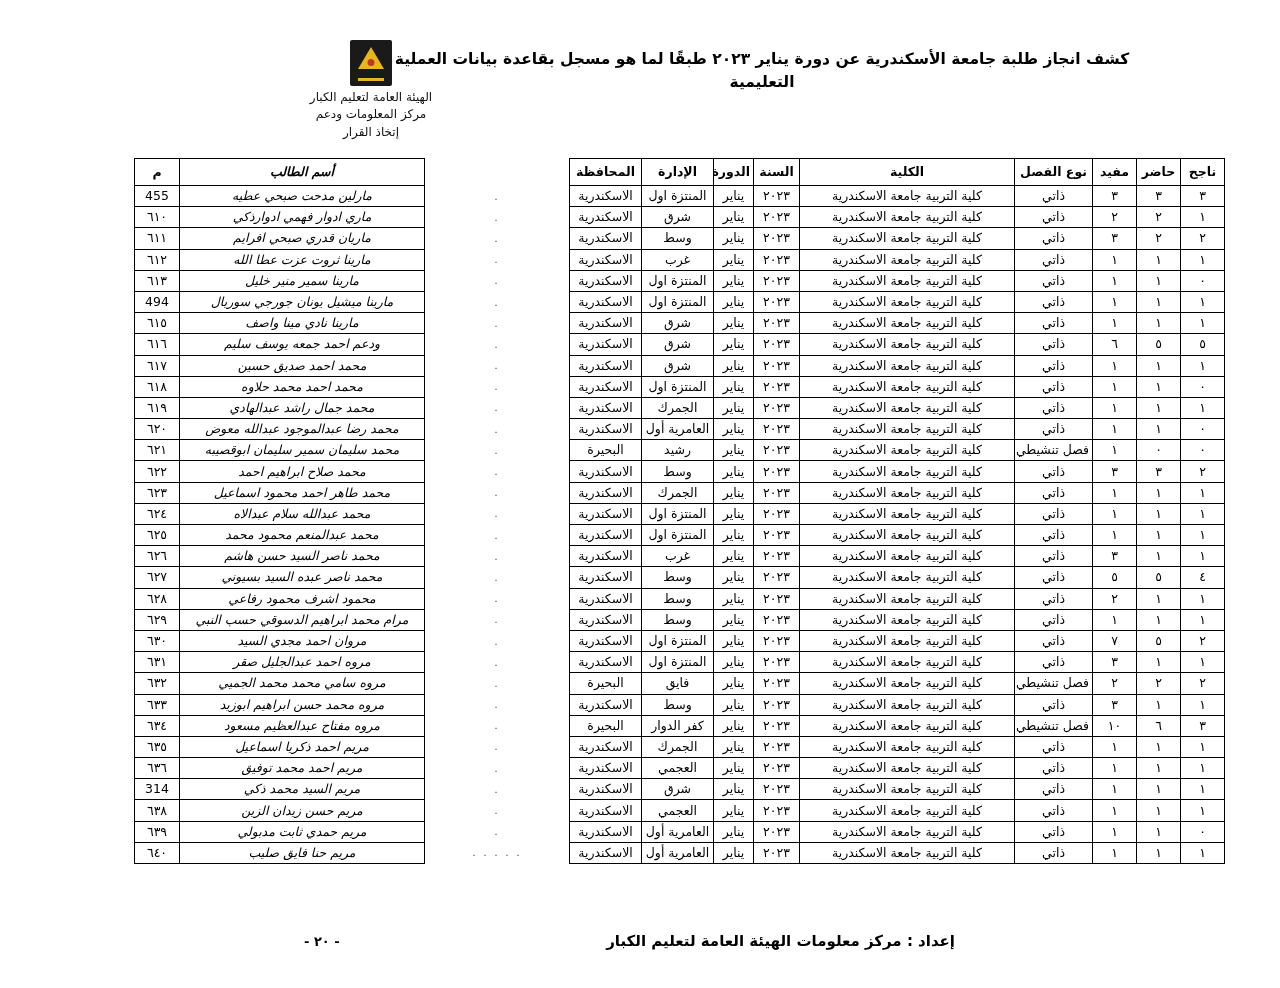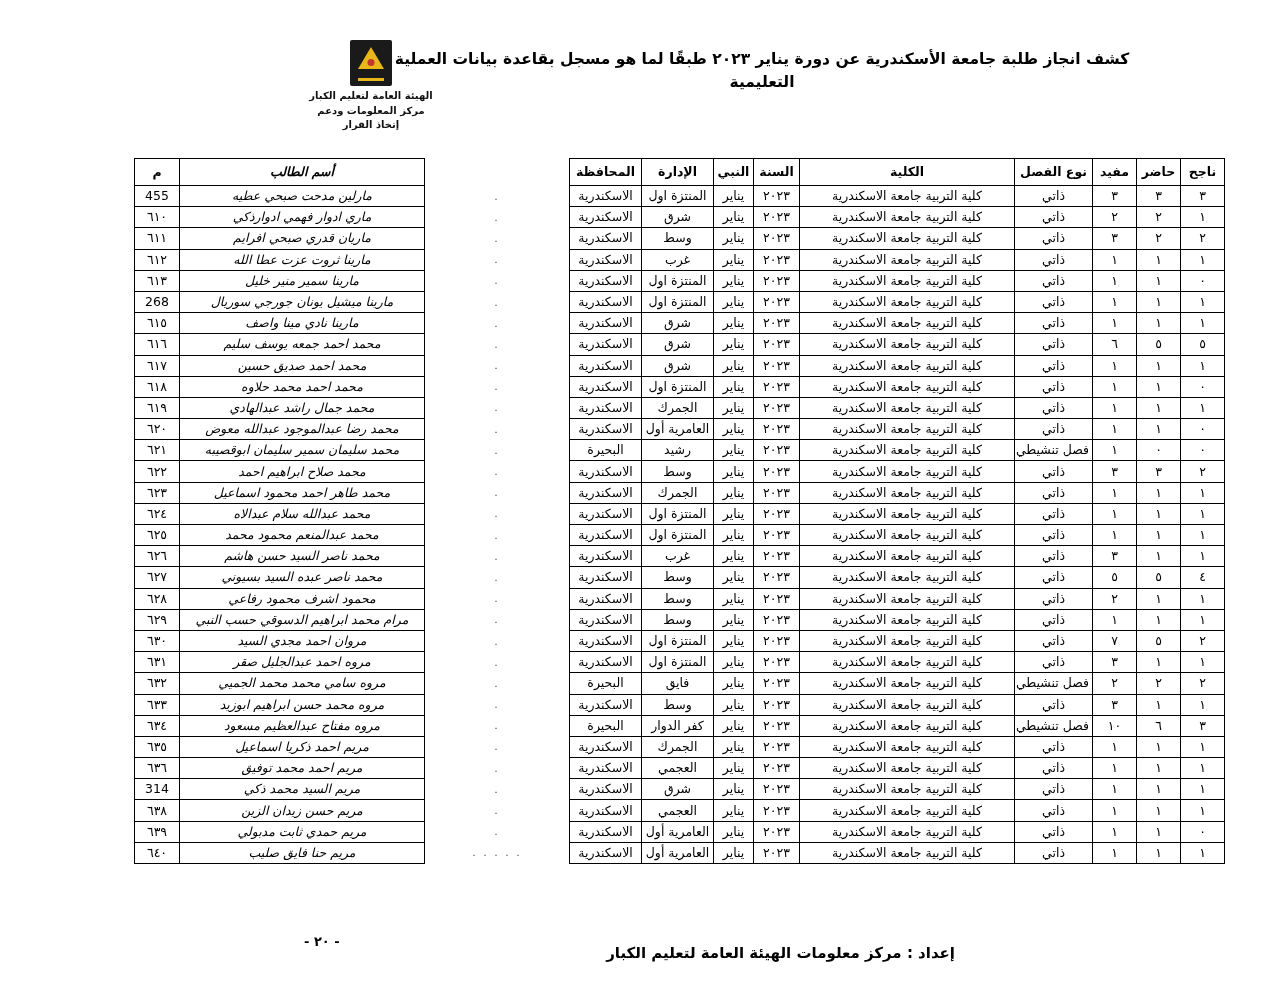--- a/index.html
+++ b/index.html
@@ -82,25 +82,25 @@
   .logo-mark .bar {
     position: absolute;
     bottom: 5px;
     left: 50%;
     transform: translateX(-50%);
     width: 26px;
     height: 3px;
     background: #e8b71a;
   }
   .logo-caption {
-    font-size: 10px;
+    font-size: 12px;
     line-height: 1.45;
     margin-top: 3px;
     color: #111;
-    font-weight: bold;
+    font-weight: normal;
   }
 
   
   .table-zone {
     position: absolute;
     top: 152px;
     right: 55px;
     left: 55px;
   }
   table.report {
@@ -156,21 +156,21 @@
   .footer {
     position: absolute;
     bottom: 38px;
     right: 0;
     left: 0;
     height: 24px;
   }
   .footer-right {
     position: absolute;
     right: 325px;
-    top: 12px;
+    top: 0;
     font-size: 15px;
     font-weight: bold;
   }
   .footer-left {
     position: absolute;
     left: 60px;
     top: 2px;
     font-size: 13px;
     font-weight: bold;
     letter-spacing: 1px;
@@ -211,21 +211,21 @@
           <col class="c-no">
       </colgroup>
       <thead>
         <tr>
           <th>ناجح</th>
           <th>حاضر</th>
           <th>مفيد</th>
           <th>نوع الفصل</th>
           <th>الكلية</th>
           <th>السنة</th>
-          <th>النبي</th>
+          <th>الدورة</th>
           <th>الإدارة</th>
           <th>المحافظة</th>
           <th class="gap-cell"></th>
           <th class="name">أسم الطالب</th>
           <th>م</th>
         </tr>
       </thead>
       <tbody id="report-body">
           <tr>
             <td>٣</td>
@@ -302,21 +302,21 @@
             <td>١</td>
             <td>١</td>
             <td>ذاتي</td>
             <td>كلية التربية جامعة الاسكندرية</td>
             <td>٢٠٢٣</td>
             <td>يناير</td>
             <td>المنتزة اول</td>
             <td>الاسكندرية</td>
             <td class="gap-cell"><span class="gap-dot">.</span></td>
             <td class="name">مارينا ميشيل يونان جورجي سوريال</td>
-            <td>268</td>
+            <td>494</td>
           </tr>
           <tr>
             <td>١</td>
             <td>١</td>
             <td>١</td>
             <td>ذاتي</td>
             <td>كلية التربية جامعة الاسكندرية</td>
             <td>٢٠٢٣</td>
             <td>يناير</td>
             <td>شرق</td>
@@ -329,21 +329,21 @@
             <td>٥</td>
             <td>٥</td>
             <td>٦</td>
             <td>ذاتي</td>
             <td>كلية التربية جامعة الاسكندرية</td>
             <td>٢٠٢٣</td>
             <td>يناير</td>
             <td>شرق</td>
             <td>الاسكندرية</td>
             <td class="gap-cell"><span class="gap-dot">.</span></td>
-            <td class="name">محمد احمد جمعه يوسف سليم</td>
+            <td class="name">ودعم احمد جمعه يوسف سليم</td>
             <td>٦١٦</td>
           </tr>
           <tr>
             <td>١</td>
             <td>١</td>
             <td>١</td>
             <td>ذاتي</td>
             <td>كلية التربية جامعة الاسكندرية</td>
             <td>٢٠٢٣</td>
             <td>يناير</td>

